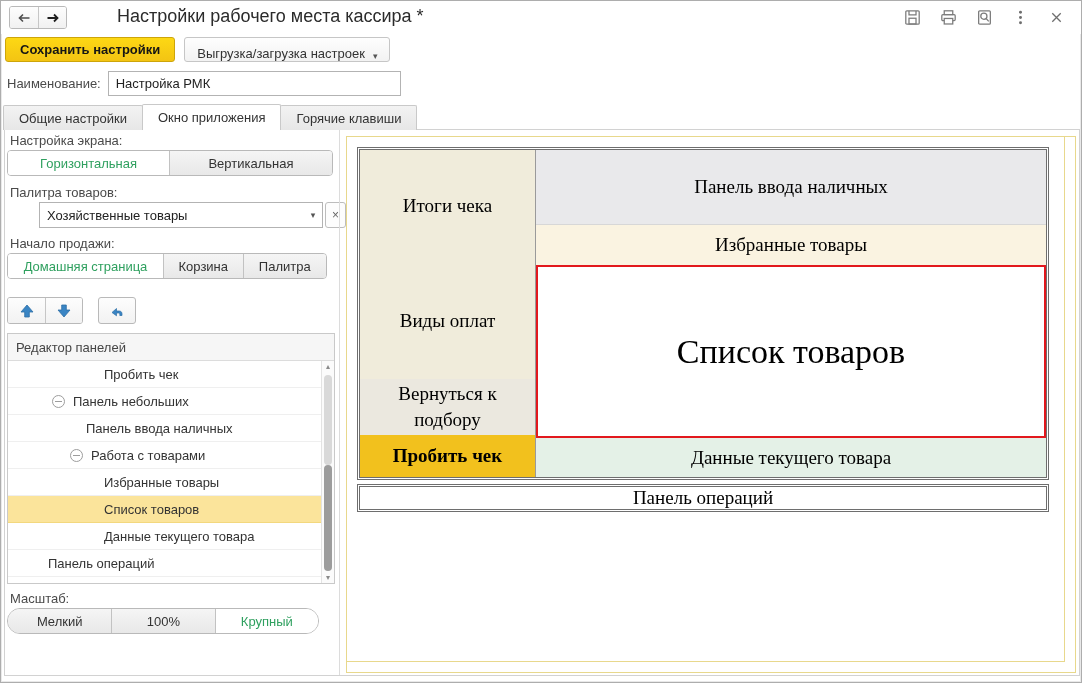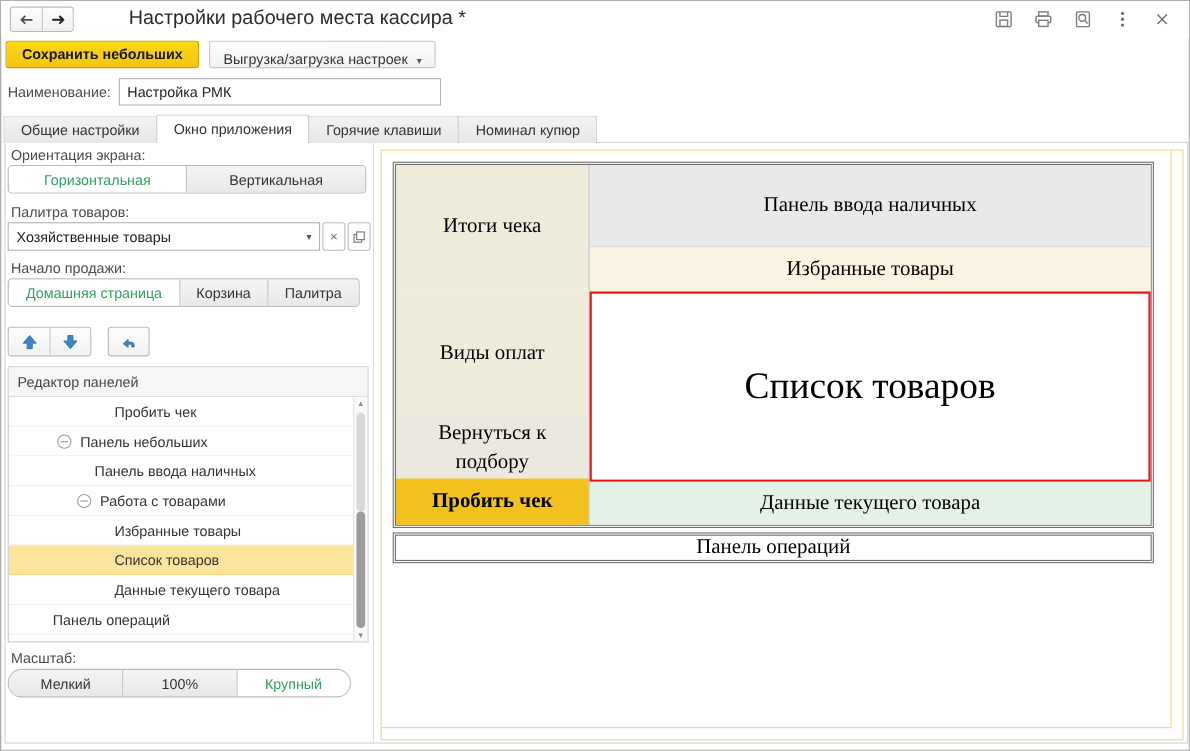--- a/index.html
+++ b/index.html
@@ -42,21 +42,21 @@
 
   .left-panel { position:absolute; left:0; top:0; width:334px; height:100%; font-size:13px; color:#3c3c3c; }
   .lbl { position:absolute; left:5px; font-size:13px; color:#4a4a4a; }
 
   .toggle-group { position:absolute; left:2px; display:flex; height:26px; border:1px solid #b9b9b9; border-radius:4px; overflow:hidden; background:#fff; }
   .toggle { display:flex; align-items:center; justify-content:center; font-size:13px; color:#333; background:linear-gradient(#f5f5f5,#e8e8e8); border-left:1px solid #c2c2c2; cursor:pointer; }
   .toggle:first-child { border-left:none; }
   .toggle.selected { background:#fff; color:#2fa05f; }
 
   .combo { position:absolute; left:2px; top:72px; display:flex; gap:2px; align-items:center; }
-  .combo-field { width:284px; height:26px; border:1px solid #b3b3b3; background:#fff; display:flex; align-items:center; }
+  .combo-field { width:284px; height:26px; border:1px solid #b3b3b3; background:#fff; display:flex; align-items:center;margin-left:32px; }
   .combo-field input { flex:1; border:none; outline:none; padding:0 7px; font-size:13px; color:#222; font-family:inherit; min-width:0; }
   .combo-caret { width:18px; text-align:center; color:#555; font-size:9px; cursor:pointer; }
   .mini-btn { width:21px; height:26px; border:1px solid #bdbdbd; border-radius:3px; background:#fdfdfd; color:#666; display:flex; align-items:center; justify-content:center; font-size:12px; cursor:pointer; }
 
   .updown { position:absolute; left:2px; top:167px; display:flex; border:1px solid #b9b9b9; border-radius:3px; overflow:hidden; }
   .ud-btn { width:37px; height:25px; border:none; background:linear-gradient(#fdfdfd,#f2f2f2); display:flex; align-items:center; justify-content:center; cursor:pointer; }
   .ud-btn + .ud-btn { border-left:1px solid #c6c6c6; }
   .return-btn { position:absolute; left:93px; top:167px; width:38px; height:27px; border:1px solid #b9b9b9; border-radius:3px; background:linear-gradient(#fdfdfd,#f2f2f2); display:flex; align-items:center; justify-content:center; cursor:pointer; }
 
   
@@ -141,44 +141,43 @@
       </span>
       <span class="ticon">
         <svg width="15" height="15" viewBox="0 0 16 16" stroke="#6e6e6e" stroke-width="1.4">
             <path d="M3.5 3.5 L12.5 12.5 M12.5 3.5 L3.5 12.5"></path>
           </svg>
       </span>
     </div>
   </div>
 
   <div class="toolbar">
-    <button class="btn-save">Сохранить небольших</button>
+    <button class="btn-save">Сохранить настройки</button>
     <button class="btn-export">
       <span>Выгрузка/загрузка настроек</span>
       <span class="caret">▾</span>
     </button>
   </div>
 
   <div class="name-row">
     <span>Наименование:</span>
     <input type="text" value="Настройка РМК" style="">
   </div>
 
   <div class="tabs">
     <div class="tab">Общие настройки</div>
     <div class="tab active">Окно приложения</div>
     <div class="tab">Горячие клавиши</div>
-    <div class="tab">Номинал купюр</div>
   </div>
 
   <div class="content">
 
     <div class="left-panel">
 
-      <div class="lbl" style="top:3px;">Ориентация экрана:</div>
+      <div class="lbl" style="top:3px;">Настройка экрана:</div>
       <div class="toggle-group" style="top:20px; width:326px;">
         <div class="toggle selected" style="width:162px;">Горизонтальная</div>
         <div class="toggle" style="width:164px;">Вертикальная</div>
       </div>
 
       <div class="lbl" style="top:55px;">Палитра товаров:</div>
       <div class="combo">
         <div class="combo-field">
           <input type="text" value="Хозяйственные товары" style="">
           <span class="combo-caret">▾</span>

